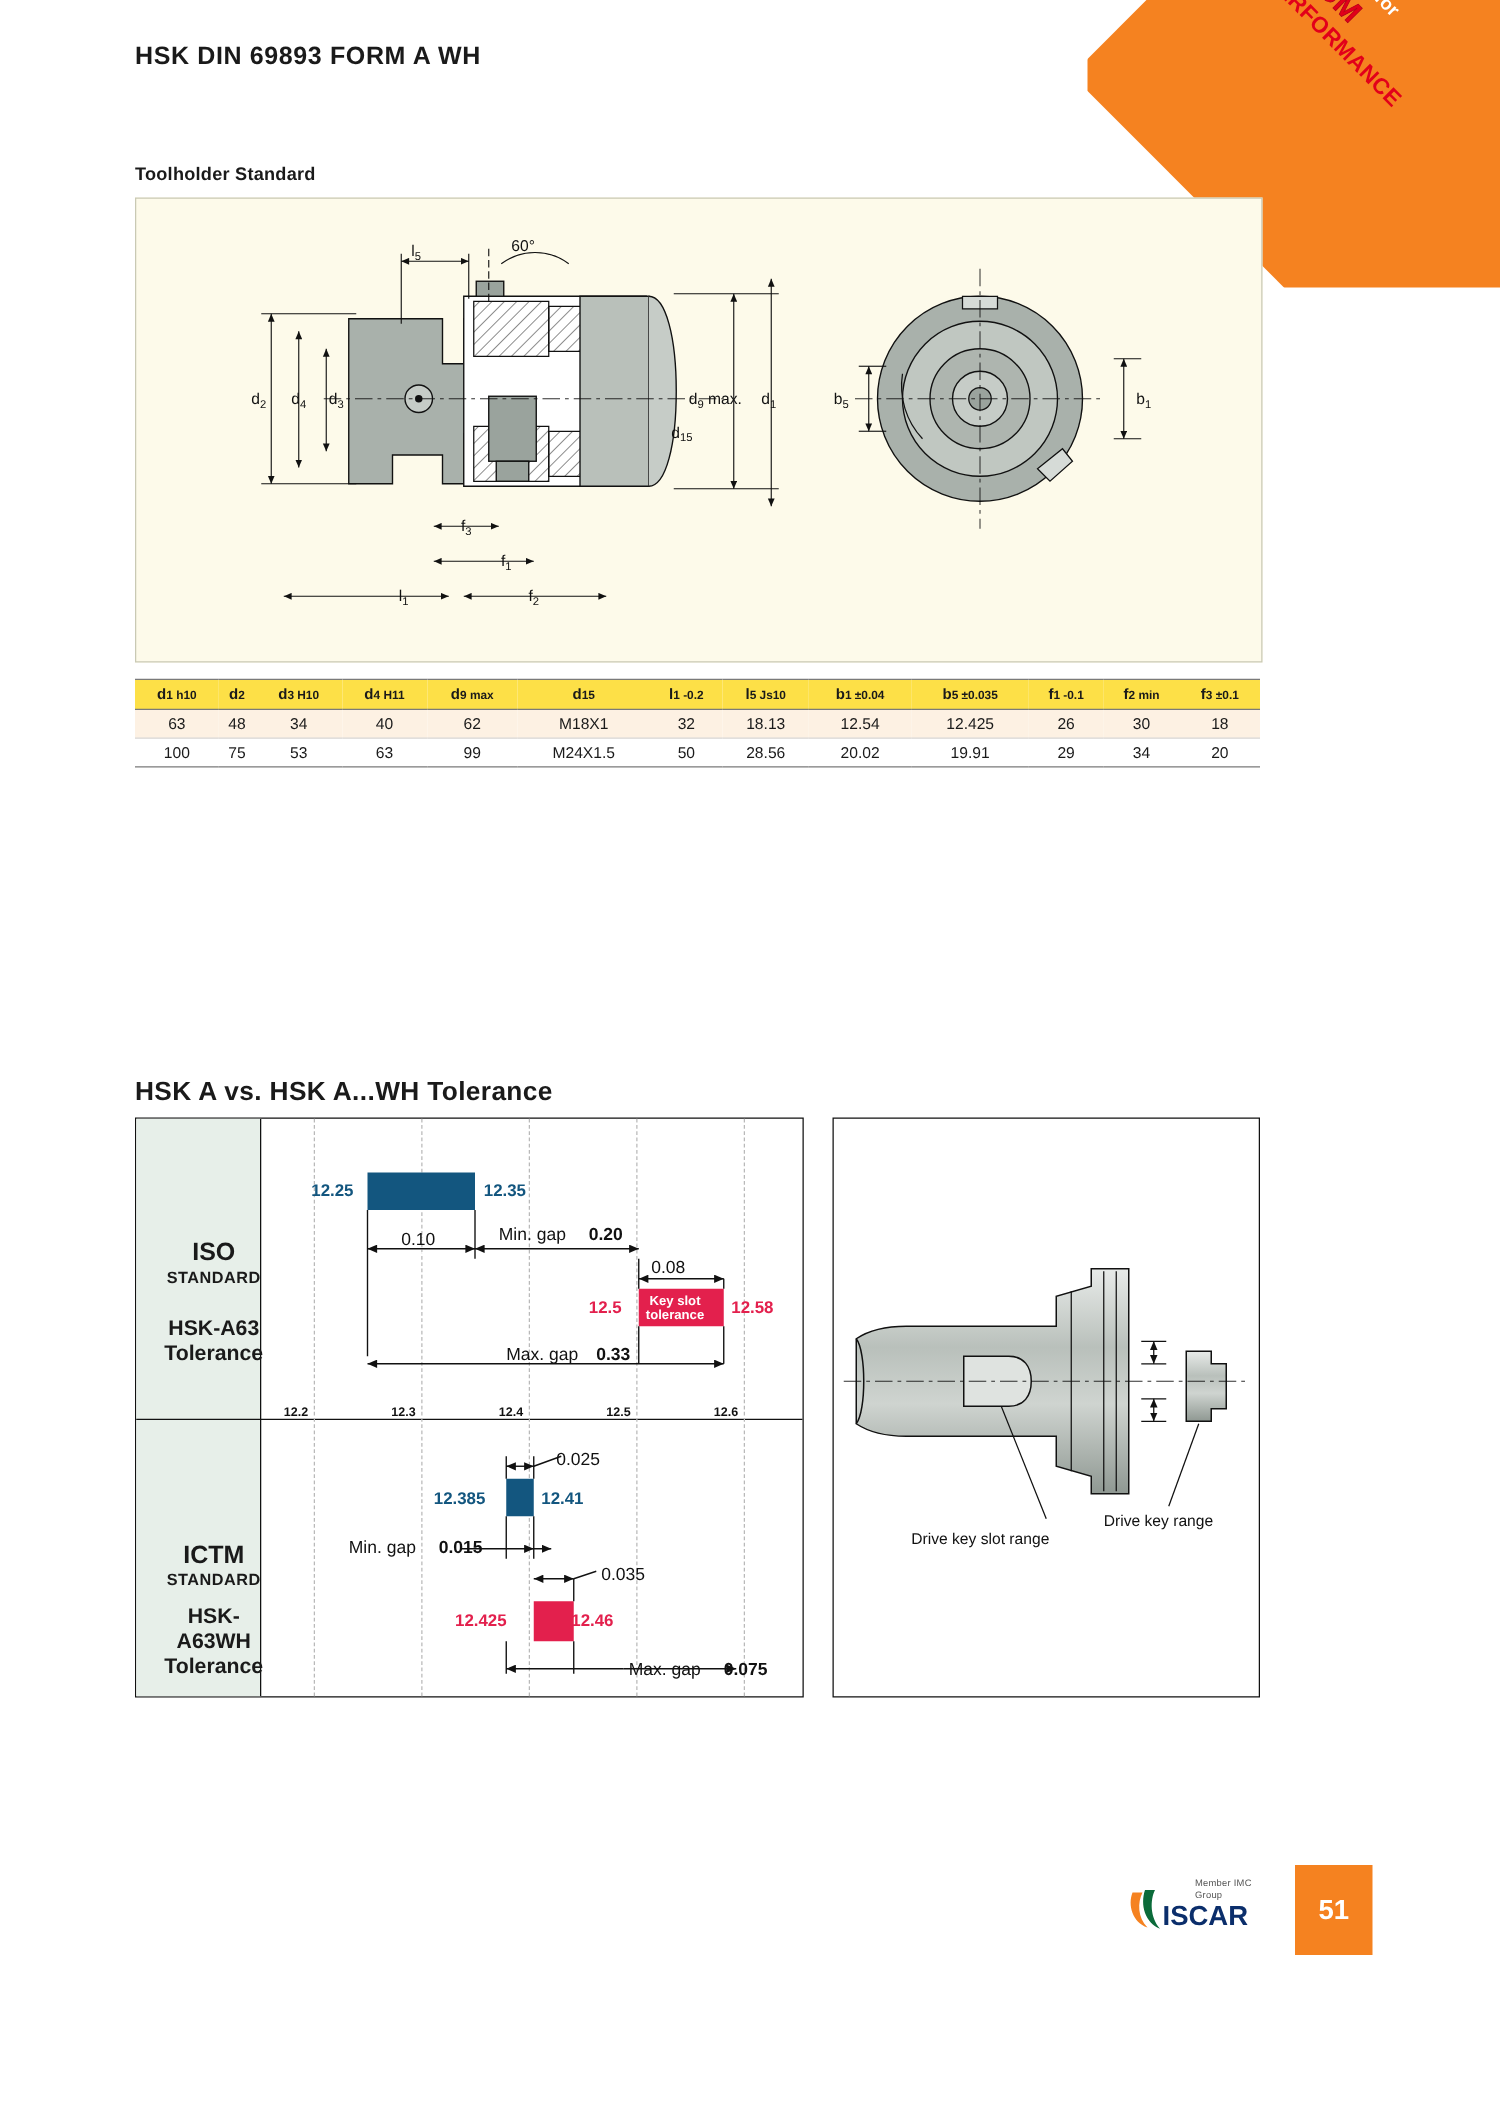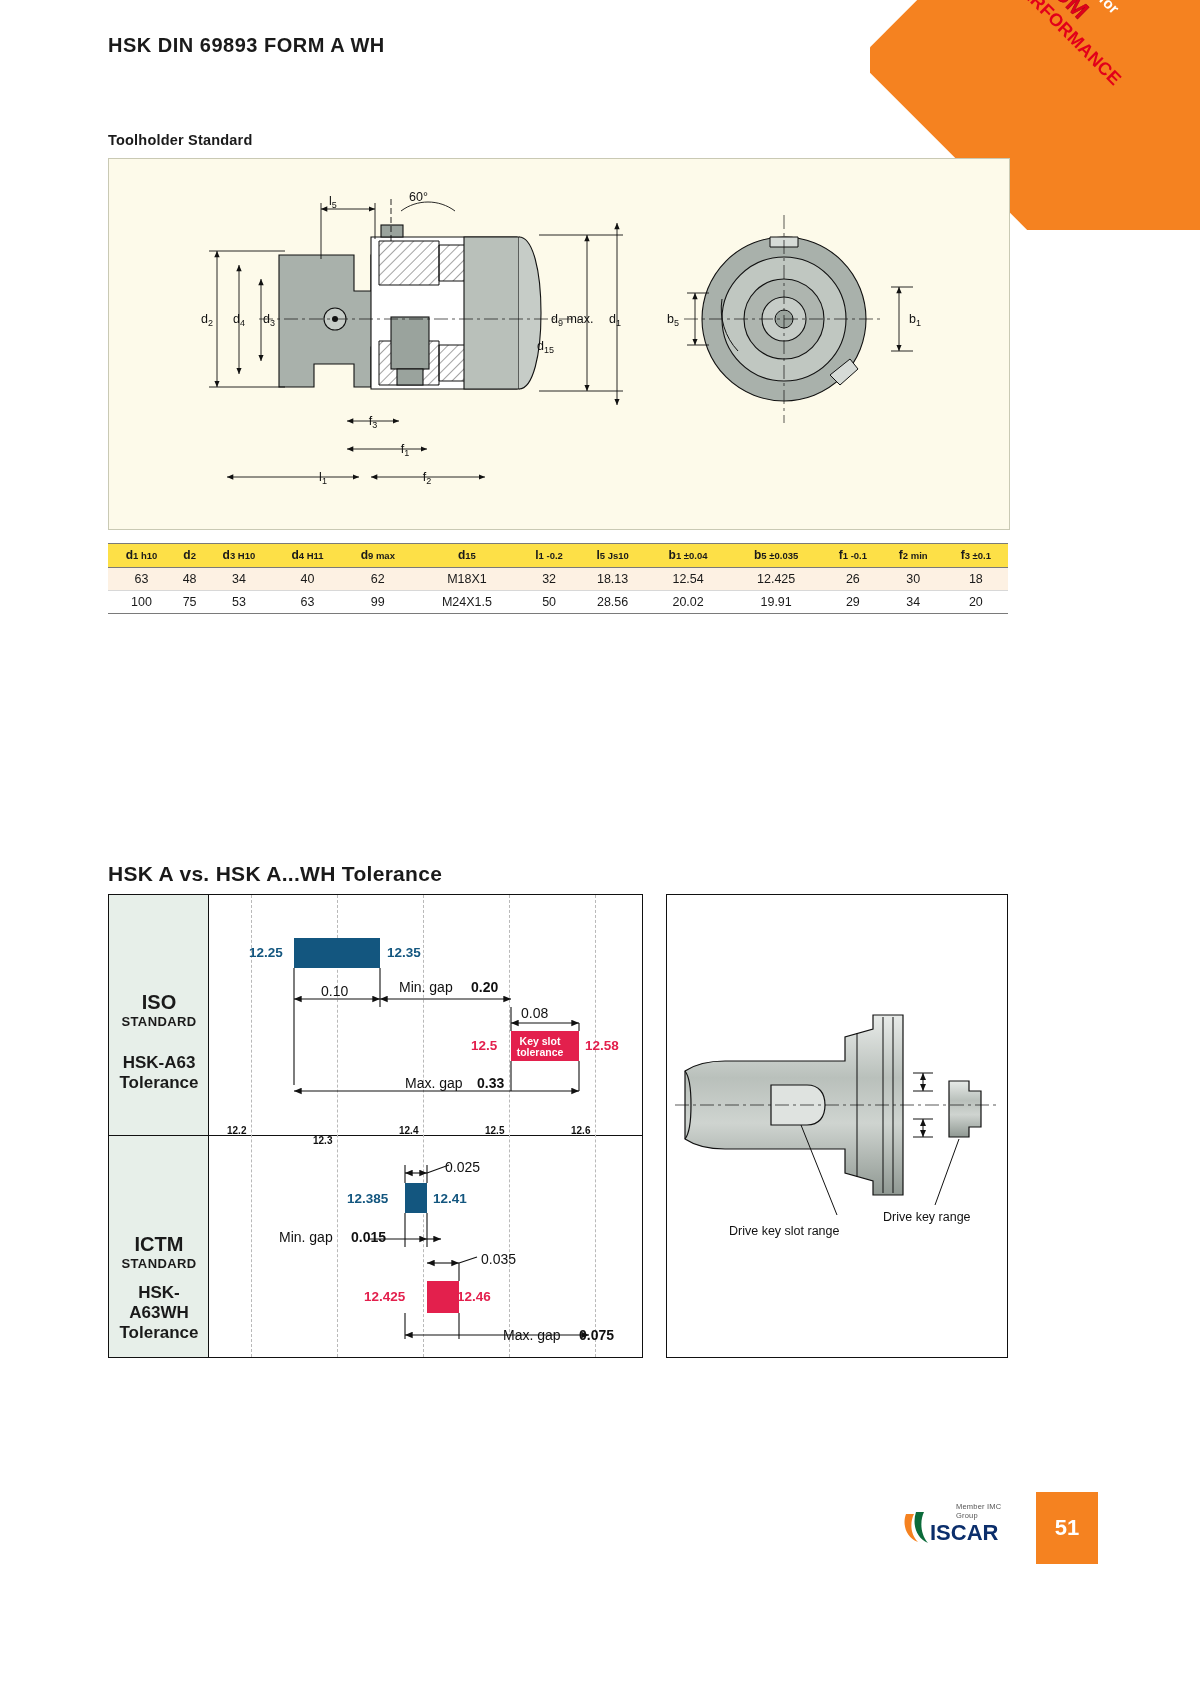--- a/index.html
+++ b/index.html
@@ -75,21 +75,21 @@
     border:1px solid #111;box-sizing:border-box;
   }
   .tol-label{
     position:absolute;left:0;top:0;width:100px;height:100%;
     background:#e7efe9;border-right:1px solid #111;box-sizing:border-box;
   }
   .tol-split{
     position:absolute;left:0;top:240px;width:100%;height:0;
     border-top:1px solid #111;
   }
-  .lblgrp{position:absolute;width:100px;text-align:center;}
+  .lblgrp{position:absolute;width:100px;text-align:center;padding-left:12px;}
   .lbl-big{font-size:20px;font-weight:bold;}
   .lbl-mid{font-size:13px;font-weight:bold;letter-spacing:.4px;}
   .lbl-sm{font-size:17px;font-weight:bold;}
 
   .plot{position:absolute;left:100px;top:0;width:434px;height:100%;}
   .vgrid{position:absolute;top:0;bottom:0;width:0;border-left:1px dashed #b9b9b9;}
 
   .axis-num{position:absolute;font-size:10px;font-weight:bold;color:#111;}
 
   .bar-blue{position:absolute;background:#13567f;}
@@ -329,21 +329,21 @@
 
     <div class="plot">
 
       <div class="vgrid" style="left:42px;"></div>
       <div class="vgrid" style="left:128px;"></div>
       <div class="vgrid" style="left:214px;"></div>
       <div class="vgrid" style="left:300px;"></div>
       <div class="vgrid" style="left:386px;"></div>
 
       <div class="axis-num" style="left:18px;top:230px;">12.2</div>
-      <div class="axis-num" style="left:104px;top:240px;">12.3</div>
+      <div class="axis-num" style="left:104px;top:230px;">12.3</div>
       <div class="axis-num" style="left:190px;top:230px;">12.4</div>
       <div class="axis-num" style="left:276px;top:230px;">12.5</div>
       <div class="axis-num" style="left:362px;top:230px;">12.6</div>
 
       <div class="bar-blue" style="left:85px;top:43px;width:86px;height:30px;"></div>
       <div class="bar-txt" style="left:85px;top:48px;width:70px;margin-top:45px;">Key<br>tolerance</div>
       <div class="val-blue" style="left:40px;top:50px;">12.25</div>
       <div class="val-blue" style="left:178px;top:50px;">12.35</div>
 
       <div class="note" style="left:112px;top:88px;font-size:14px;">0.10</div>

